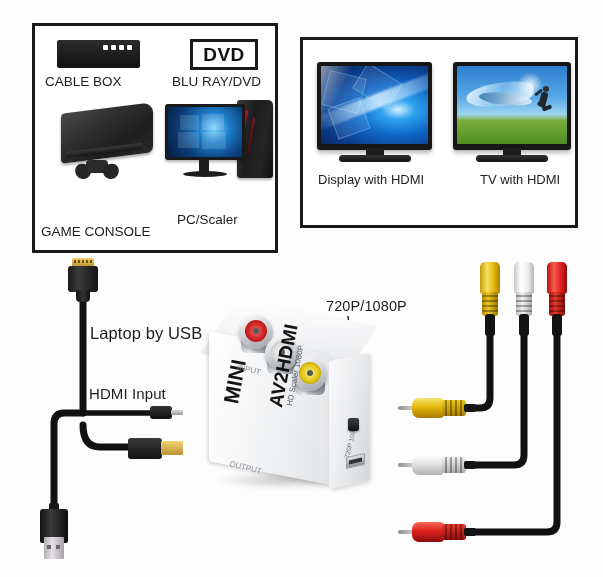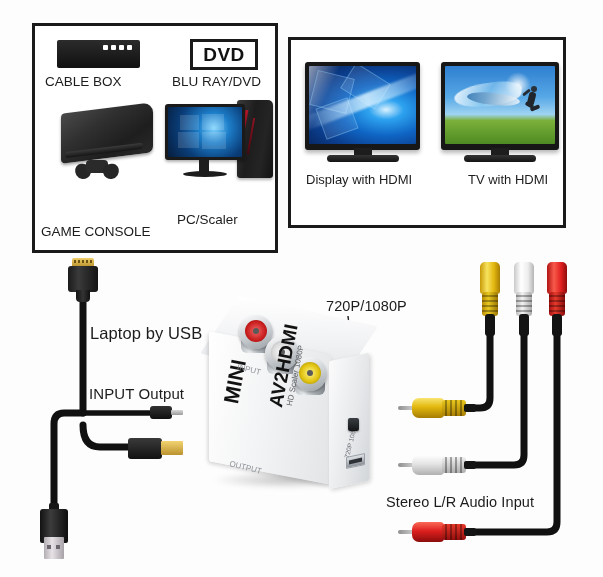--- a/index.html
+++ b/index.html
@@ -30,21 +30,21 @@
   #sources-panel {
     position: absolute;
     left: 32px; top: 23px;
     width: 246px; height: 230px;
     border: 3px solid #1a1a1a;
     background: #ffffff;
     box-sizing: border-box;
   }
   #displays-panel {
     position: absolute;
-    left: 288px; top: 37px;
+    left: 300px; top: 37px;
     width: 278px; height: 191px;
     border: 3px solid #1a1a1a;
     background: #ffffff;
     box-sizing: border-box;
   }
 
   
   .cablebox-art {
     position: absolute;
     left: 22px; top: 14px;
@@ -611,20 +611,19 @@
       <i style="left:3px"></i>
         <i style="left:8px"></i>
         <i style="left:13px"></i>
         <i style="left:18px"></i>
     </span>
     <span class="cablestub"></span>
   </div>
 
   <div class="lbl" style="left:90px; top:324px; font-size:16.5px;">Laptop by USB</div>
 
-  <div class="lbl" style="left:89px; top:385px; font-size:15px;">INPUT Output</div>
+  <div class="lbl" style="left:89px; top:385px; font-size:15px;">HDMI Input</div>
 
   <div class="lbl" style="left:326px; top:298px; font-size:14.5px;">720P/1080P</div>
 
 
-  <div class="lbl" style="left:386px; top:494px; font-size:14.5px;">Stereo L/R Audio Input</div>
 
 </div>
 
 </body></html>

